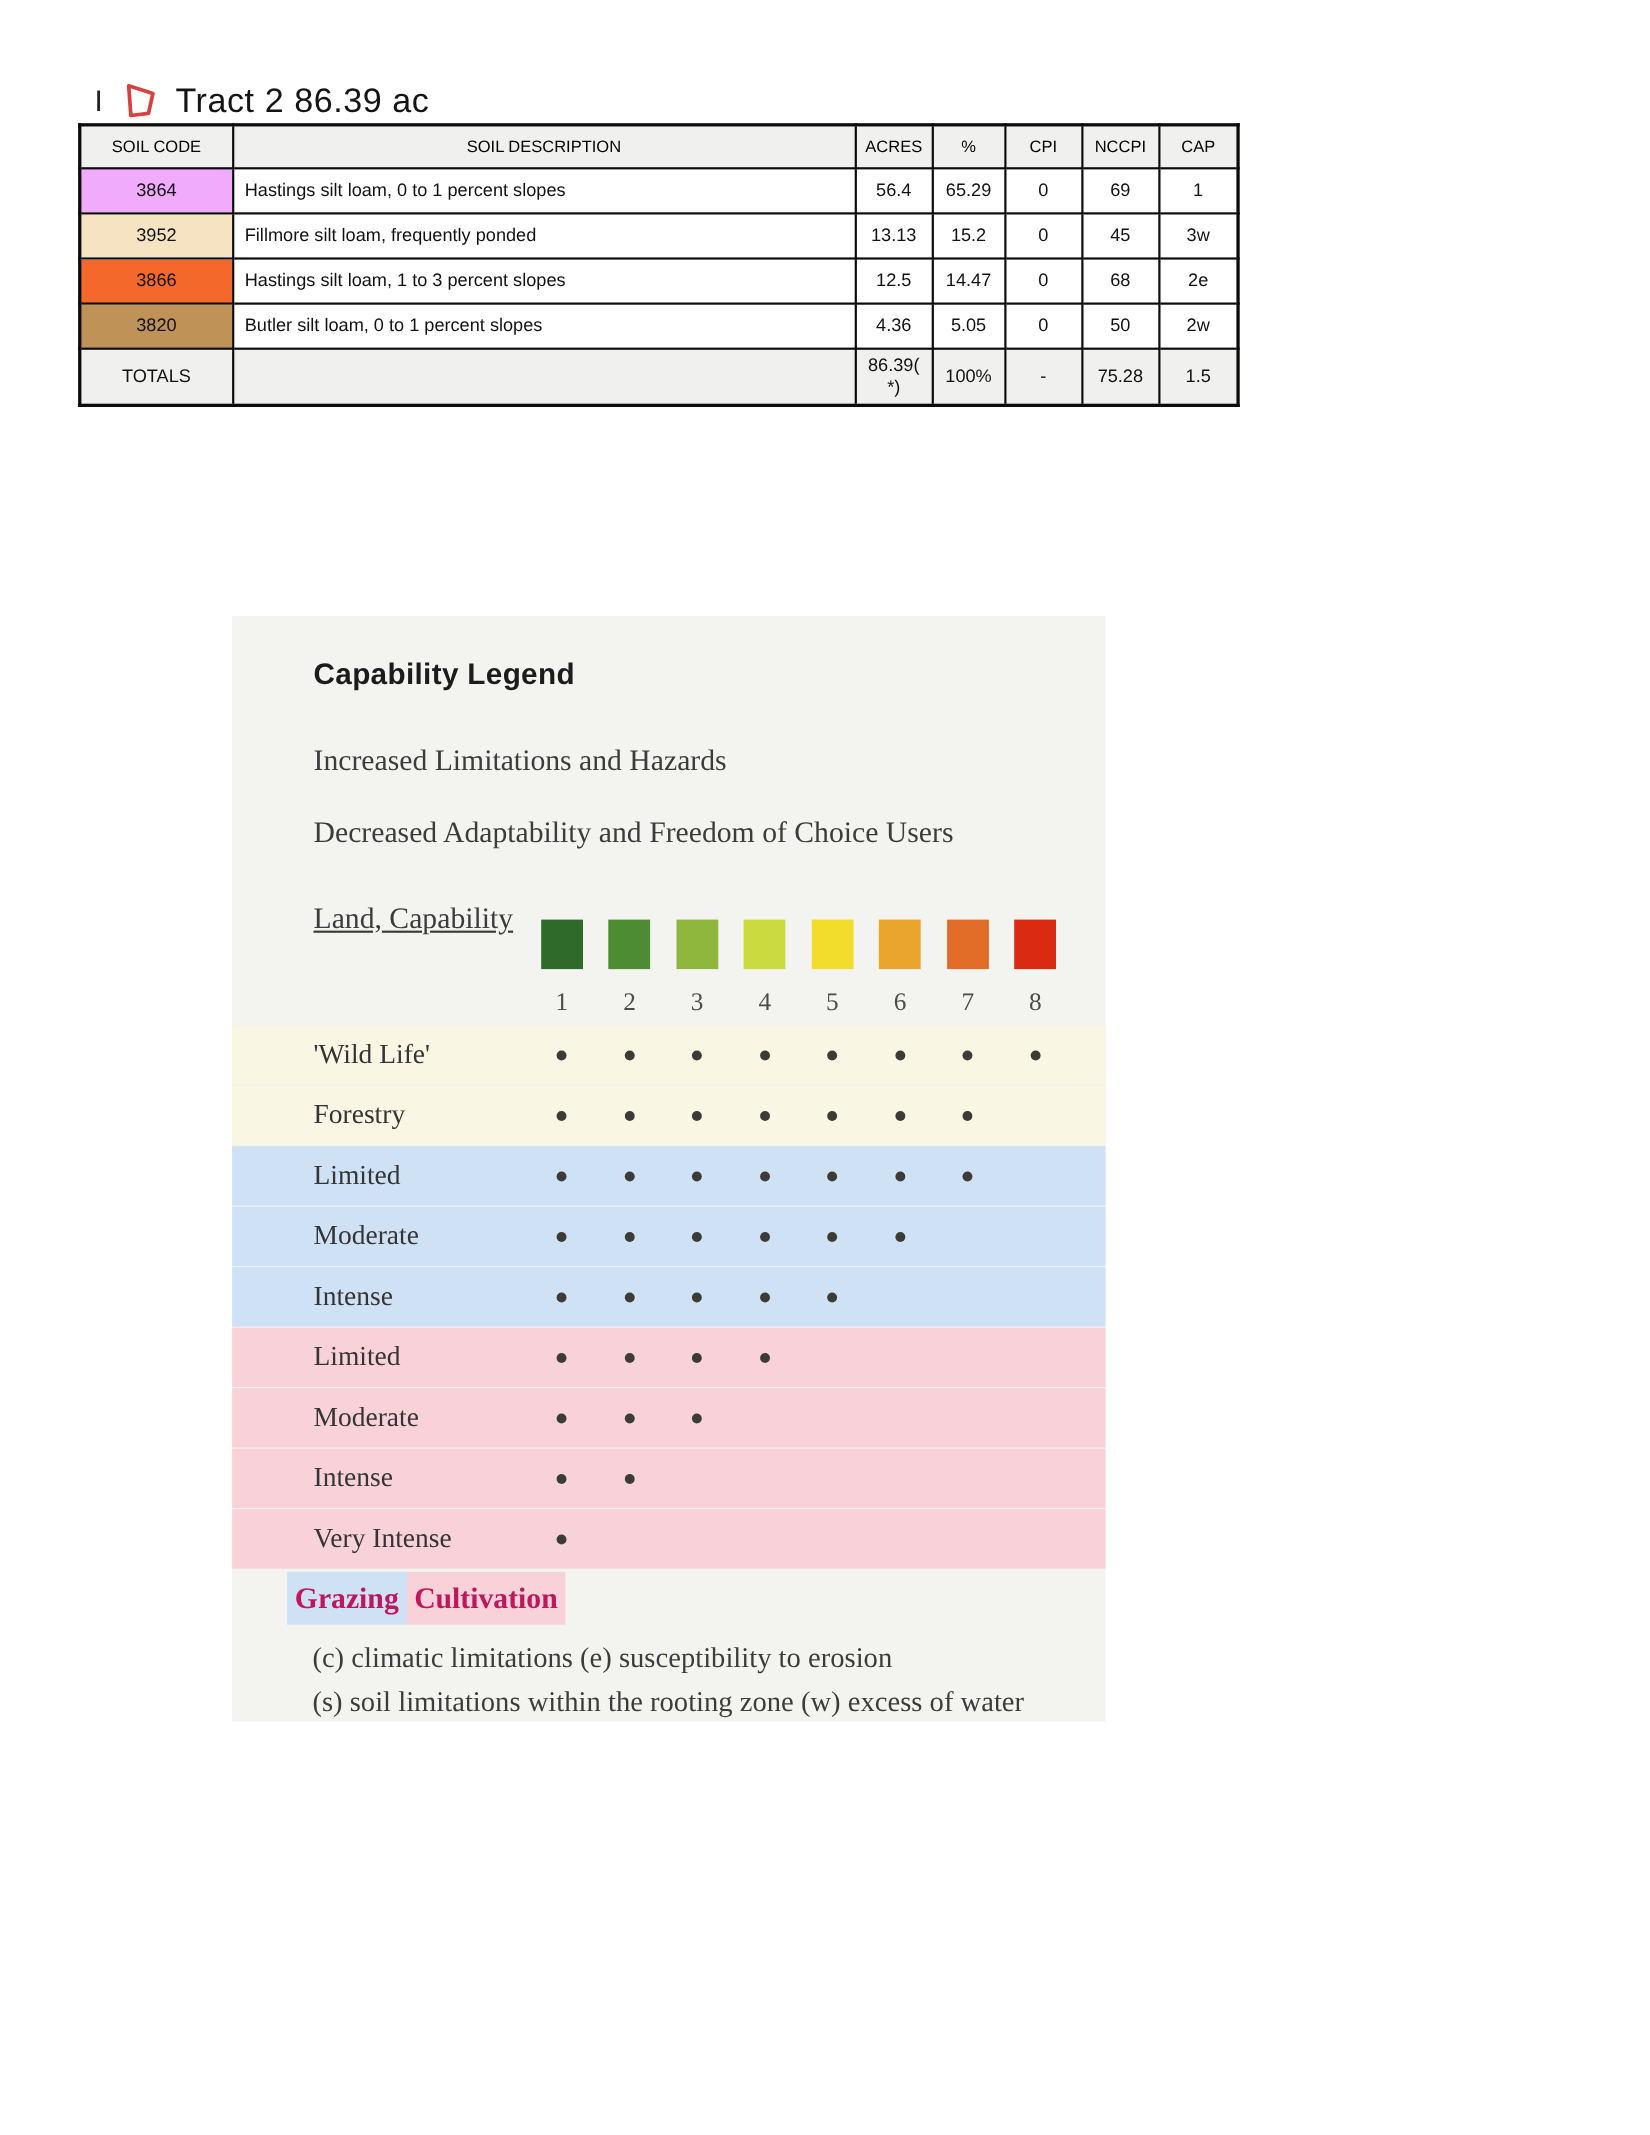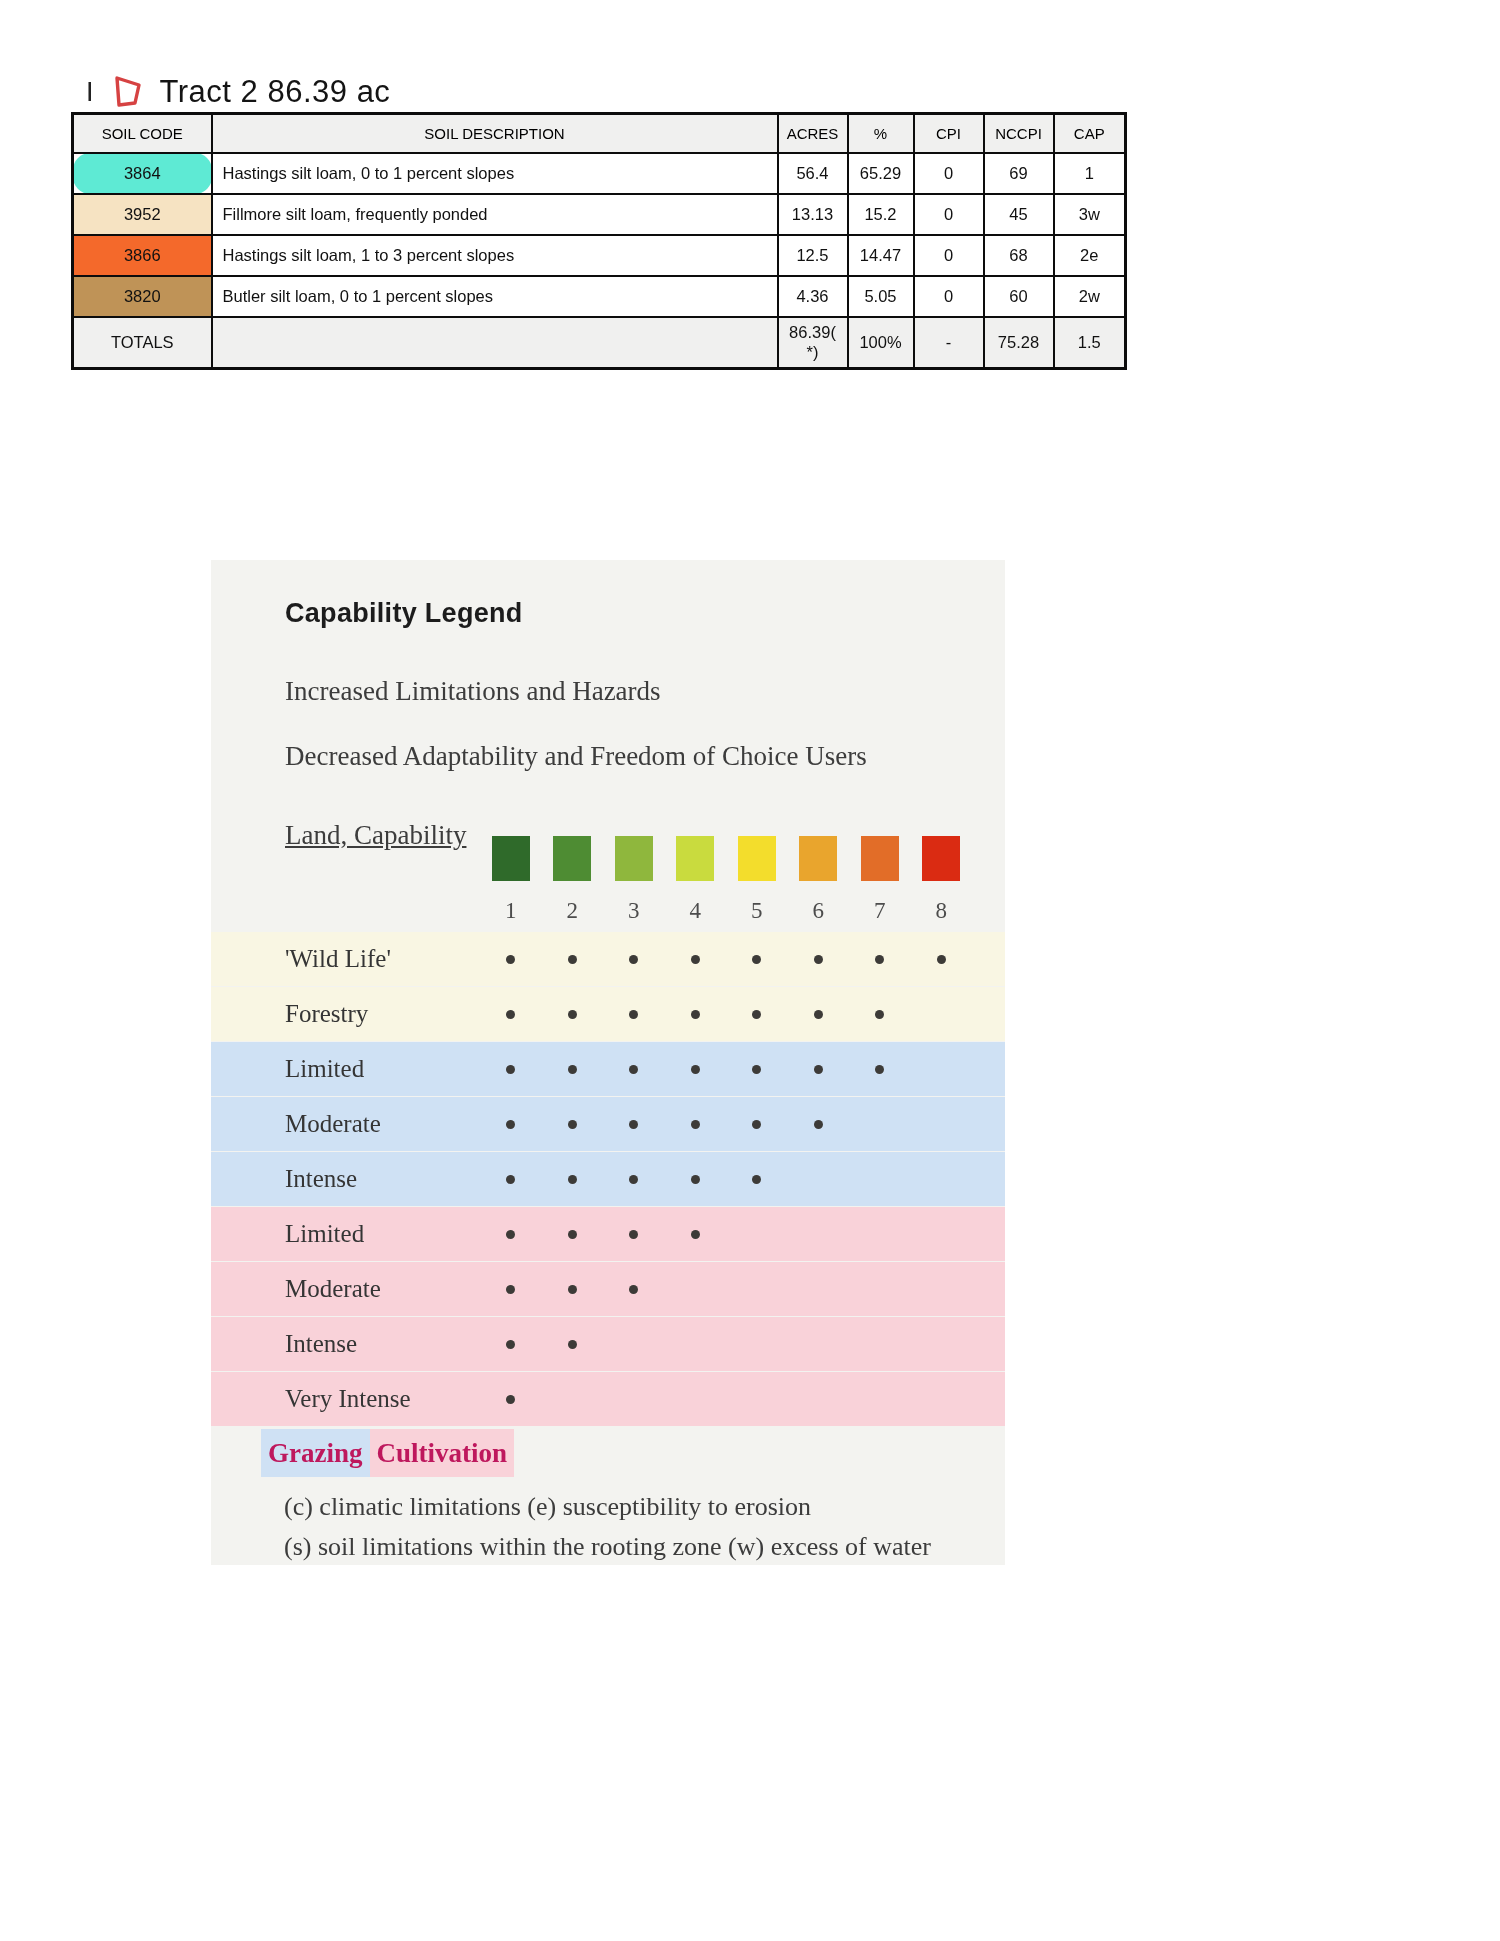--- a/index.html
+++ b/index.html
@@ -92,21 +92,21 @@
         <th>SOIL DESCRIPTION</th>
         <th>ACRES</th>
         <th>%</th>
         <th>CPI</th>
         <th>NCCPI</th>
         <th>CAP</th>
       </tr>
     </thead>
     <tbody>
       <tr>
-        <td style="background-color: #5eead4; border-radius: 17px;">3864</td>
+        <td style="background-color: #f0abfc;">3864</td>
         <td class="desc">Hastings silt loam, 0 to 1 percent slopes</td>
         <td>56.4</td>
         <td>65.29</td>
         <td>0</td>
         <td>69</td>
         <td>1</td>
       </tr>
       <tr>
         <td style="background-color: rgb(246, 227, 194);">3952</td>
         <td class="desc">Fillmore silt loam, frequently ponded</td>
@@ -124,21 +124,21 @@
         <td>0</td>
         <td>68</td>
         <td>2e</td>
       </tr>
       <tr>
         <td style="background-color: rgb(191, 147, 87);">3820</td>
         <td class="desc">Butler silt loam, 0 to 1 percent slopes</td>
         <td>4.36</td>
         <td>5.05</td>
         <td>0</td>
-        <td>60</td>
+        <td>50</td>
         <td>2w</td>
       </tr>
       <tr class="totals">
         <td>TOTALS</td>
         <td class="desc"></td>
         <td class="acres-total">86.39( *)</td>
         <td>100%</td>
         <td>-</td>
         <td>75.28</td>
         <td>1.5</td>

